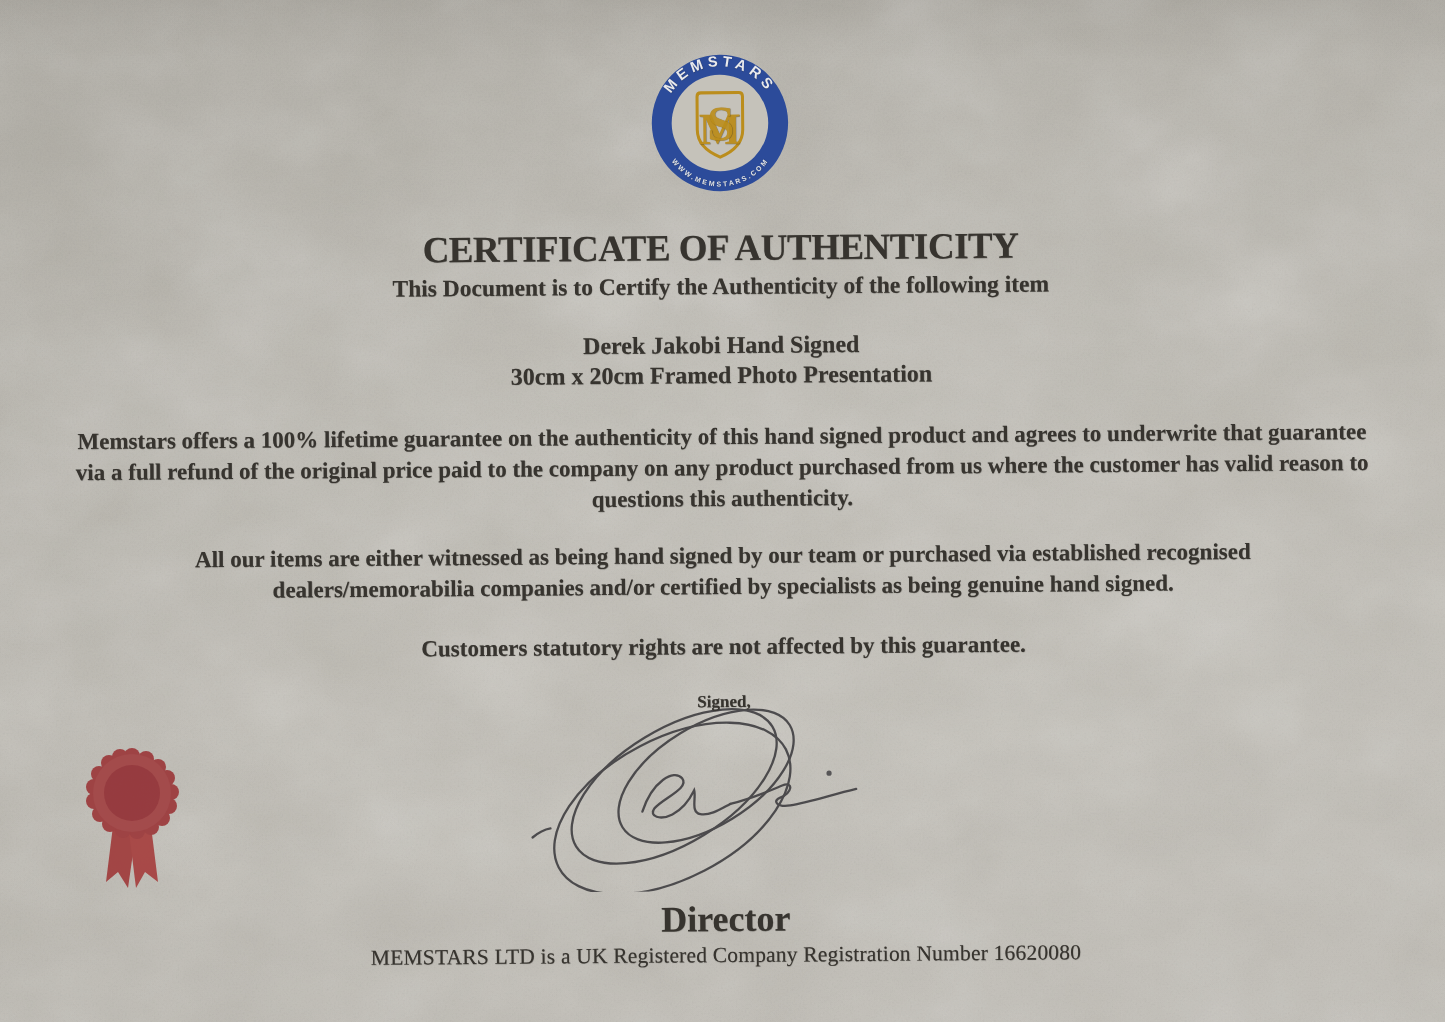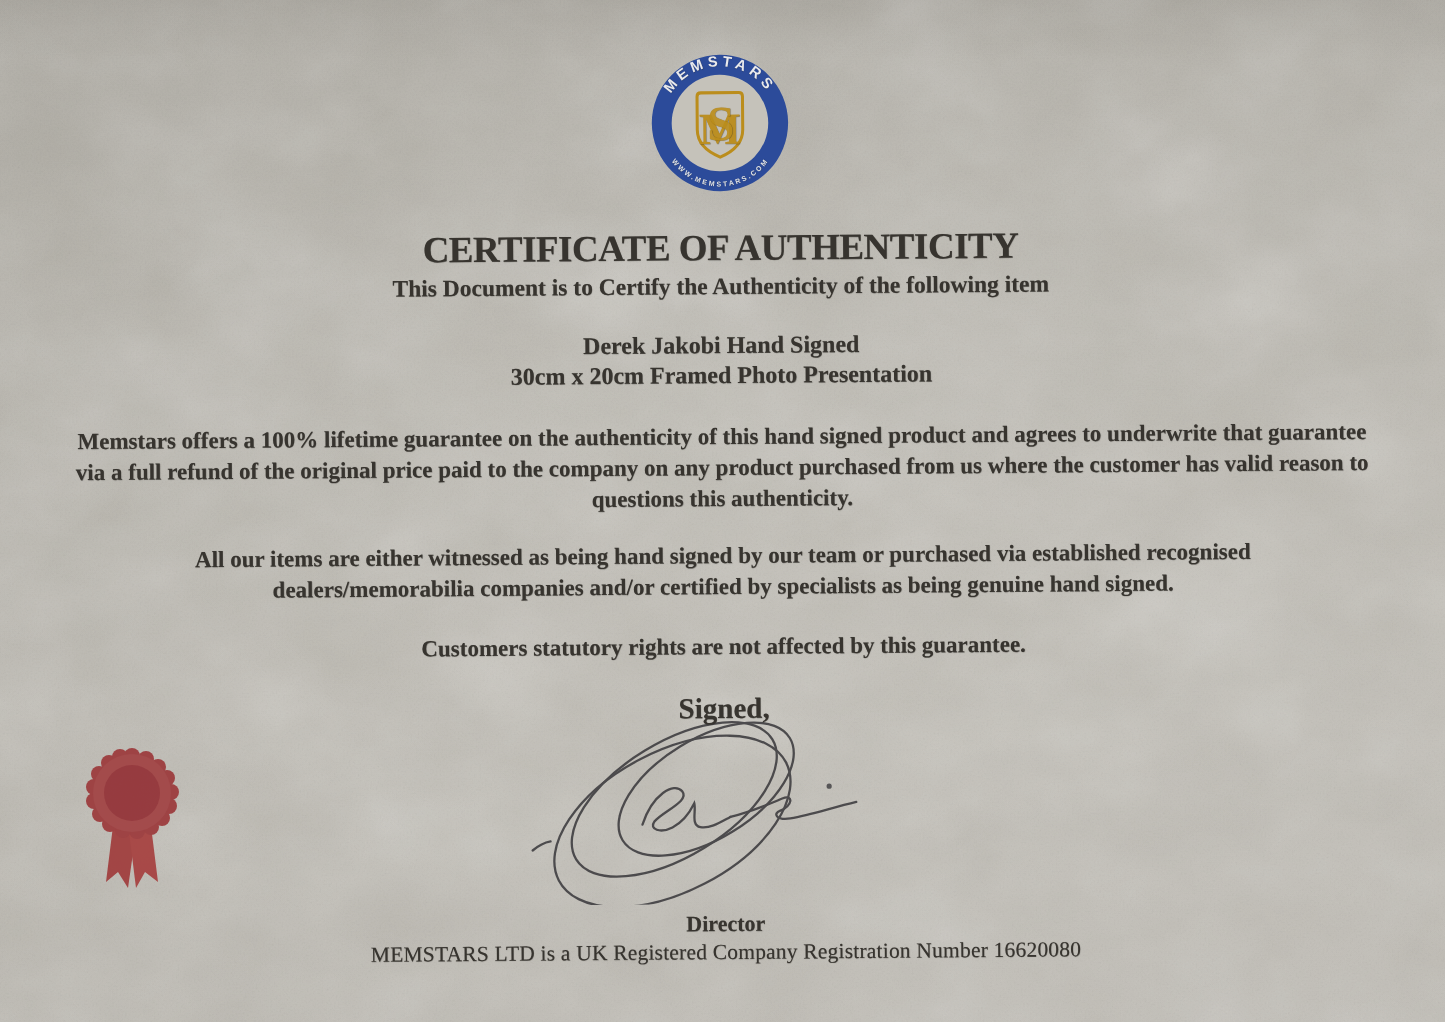--- a/index.html
+++ b/index.html
@@ -31,24 +31,24 @@
   .title{
     margin:34px 0 0 0;font-size:37px;font-weight:bold;letter-spacing:-0.5px;
     line-height:1.1;
   }
   .subtitle{margin:4px 0 0 0;font-size:23.5px;font-weight:bold;}
   .item{margin-top:30px;font-size:24px;font-weight:bold;line-height:30px;text-align:center;}
   .para{margin:0;font-size:23px;font-weight:bold;line-height:31px;text-align:center;}
   .p1{margin-top:31px;max-width:1310px;}
   .p2{margin-top:26px;max-width:1220px;}
   .p3{margin-top:29px;}
-  .signed{margin-top:30px;font-size:29px;font-weight:bold;position:relative;z-index:2;}
+  .signed{margin-top:30px;font-size:17px;font-weight:bold;position:relative;z-index:2;}
   .sigwrap{position:relative;z-index:1;height:160px;width:345px;}
   .sig{position:absolute;left:-28px;top:-26px;display:block;}
-  .director{margin-top:26px;font-size:22px;font-weight:bold;}
+  .director{margin-top:26px;font-size:36px;font-weight:bold;}
   .registration{margin-top:3px;font-size:21.5px;font-weight:normal;letter-spacing:0.2px;}
   .rosette{position:absolute;left:82px;top:748px;width:100px;height:148px;}
   .seal-arc-top{font-family:"Liberation Sans",sans-serif;font-weight:bold;fill:#e9eaee;}
   .seal-arc-bottom{font-family:"Liberation Sans",sans-serif;font-weight:bold;fill:#dfe2e8;}
   .mono{font-family:"Liberation Serif",serif;font-weight:bold;fill:#bb8d1c;}
 </style>
 </head>
 <body>
 
 <div class="page">

